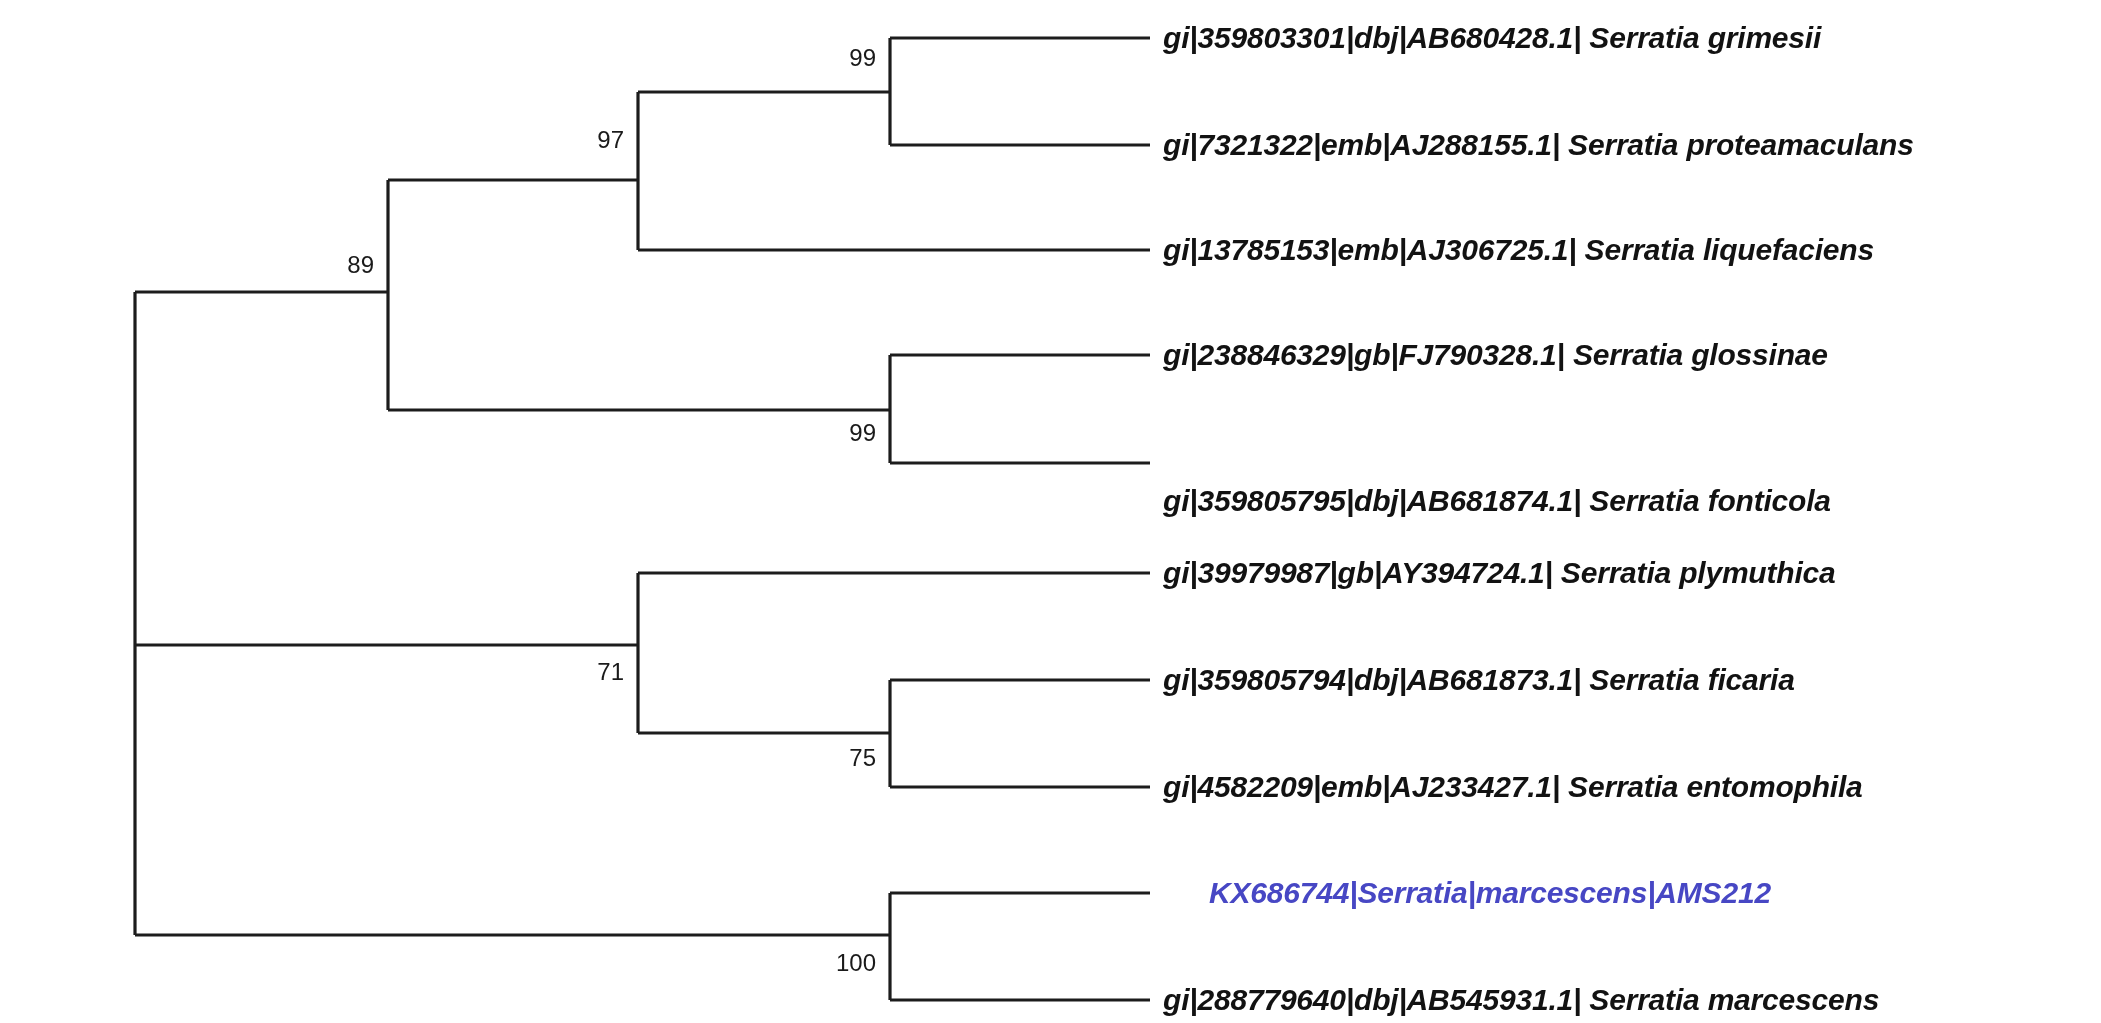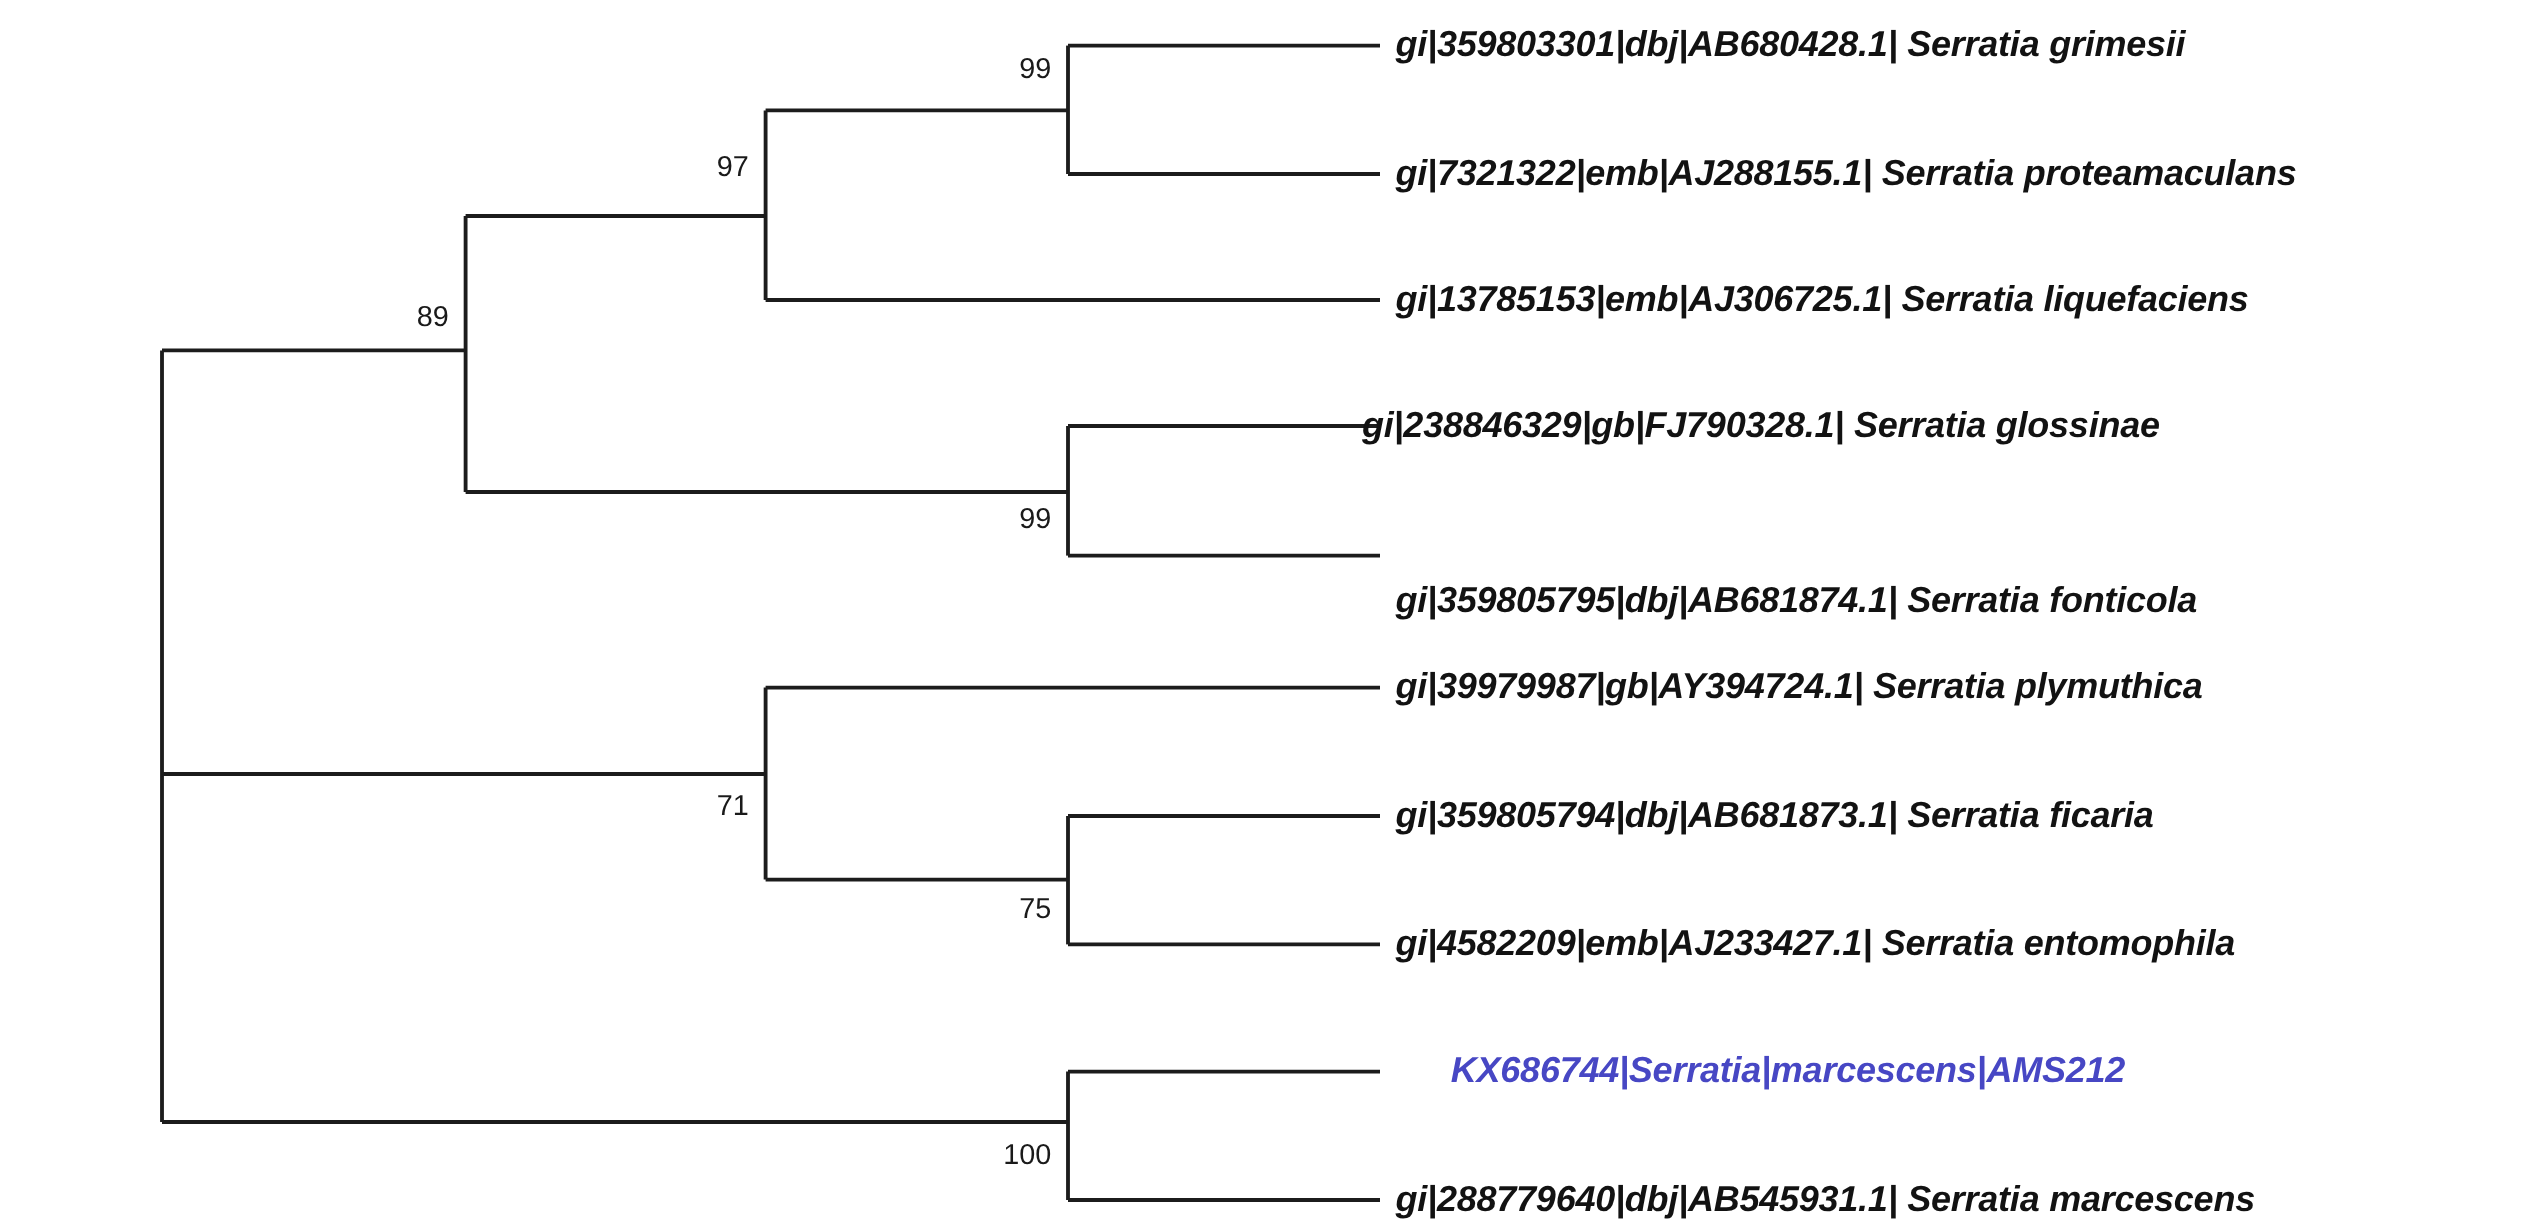--- a/index.html
+++ b/index.html
@@ -92,21 +92,21 @@
         <line x1="890" y1="787" x2="1150" y2="787" class="branch"></line>
         <line x1="890" y1="893" x2="1150" y2="893" class="branch"></line>
         <line x1="890" y1="1000" x2="1150" y2="1000" class="branch"></line>
       </g>
   </svg>
 
   <div id="tip-label-layer">
       <div class="tip-label" style="left: 1163px; top: 38px;">gi|359803301|dbj|AB680428.1| Serratia grimesii</div>
       <div class="tip-label" style="left: 1163px; top: 145px;">gi|7321322|emb|AJ288155.1| Serratia proteamaculans</div>
       <div class="tip-label" style="left: 1163px; top: 250px;">gi|13785153|emb|AJ306725.1| Serratia liquefaciens</div>
-      <div class="tip-label" style="left: 1135px; top: 355px;">gi|238846329|gb|FJ790328.1| Serratia glossinae</div>
+      <div class="tip-label" style="left: 1163px; top: 355px;">gi|238846329|gb|FJ790328.1| Serratia glossinae</div>
       <div class="tip-label" style="left: 1163px; top: 463px; margin-top: 38px;">gi|359805795|dbj|AB681874.1| Serratia fonticola</div>
       <div class="tip-label" style="left: 1163px; top: 573px;">gi|39979987|gb|AY394724.1| Serratia plymuthica</div>
       <div class="tip-label" style="left: 1163px; top: 680px; text-align: center;">gi|359805794|dbj|AB681873.1| Serratia ficaria</div>
       <div class="tip-label" style="left: 1163px; top: 787px;">gi|4582209|emb|AJ233427.1| Serratia entomophila</div>
       <div class="tip-label highlight" style="left: 1163px; top: 893px; margin-left: 46px;">KX686744|Serratia|marcescens|AMS212</div>
       <div class="tip-label" style="left: 1163px; top: 1000px; text-align: center;">gi|288779640|dbj|AB545931.1| Serratia marcescens</div>
     </div>
   <div id="support-label-layer">
       <div class="support-label" style="left: 374px; top: 265px;">89</div>
       <div class="support-label" style="left: 624px; top: 140px;">97</div>

